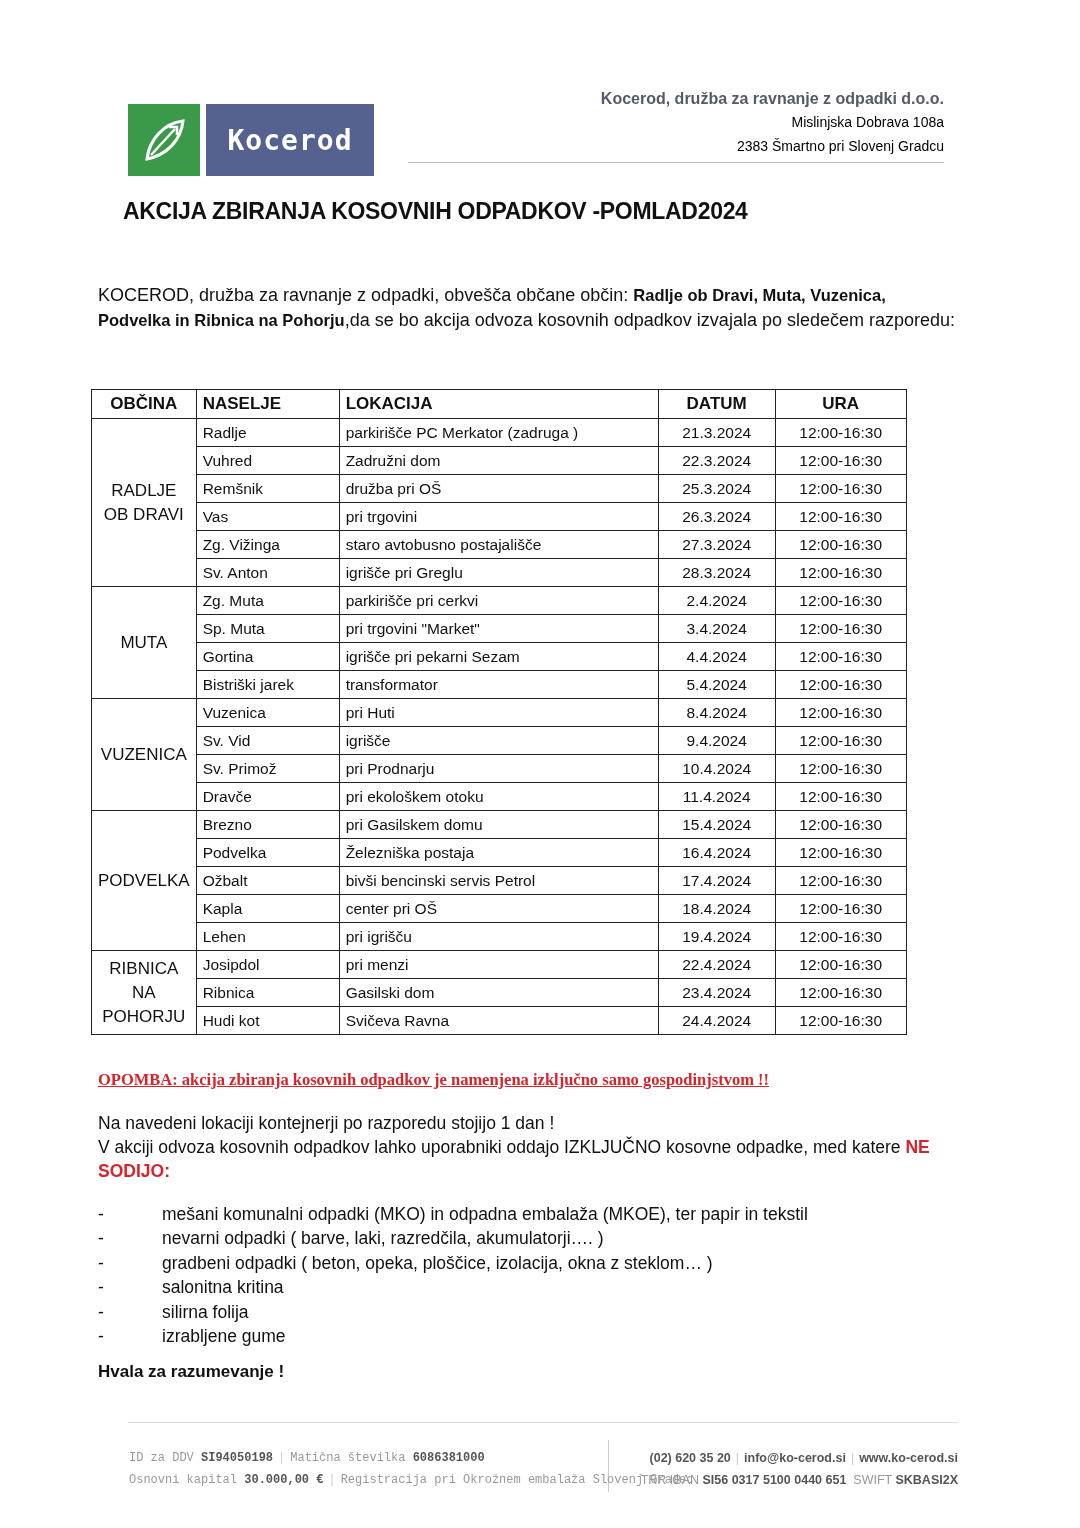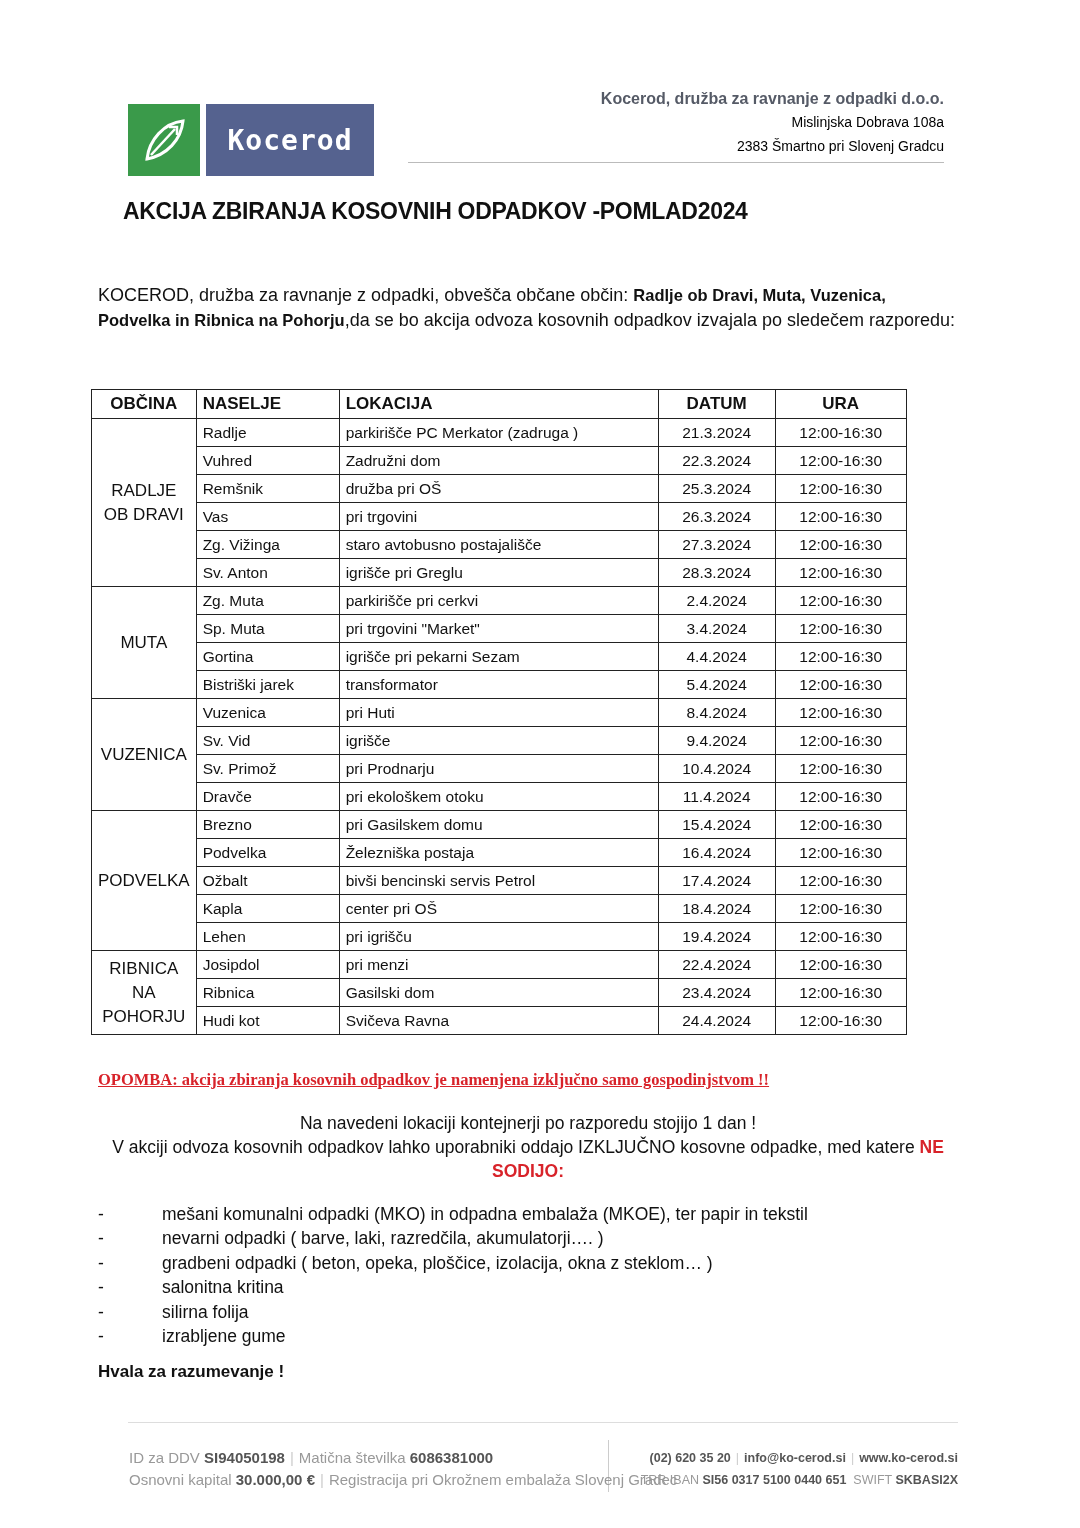--- a/index.html
+++ b/index.html
@@ -25,32 +25,32 @@
   table.sched th.c, table.sched td.c { text-align: center; }
   .col-obc { width: 88px; }
   .col-nas { width: 130px; }
   .col-lok { width: 306px; }
   .col-dat { width: 104px; }
   .col-ura { width: 118px; }
   td.obcina { text-align: center; font-size: 17px; line-height: 24px; }
 
   .note { position: absolute; left: 98px; top: 1070px; font-size: 16.5px; font-weight: bold; color: #d8232a; text-decoration: underline; font-family: Liberation Serif, serif; }
 
-  .para { position: absolute; left: 98px; top: 1111px; width: 860px; font-size: 17.5px; line-height: 24px; text-align: center; }
+  .para { position: absolute; left: 98px; top: 1111px; width: 860px; font-size: 17.5px; line-height: 24px; }
   .red { color: #d8232a; font-weight: bold; }
 
   .list { position: absolute; left: 98px; top: 1202px; font-size: 17.5px; }
   .list .li { display: flex; height: 24.5px; align-items: center; }
   .list .dash { width: 64px; }
 
   .thanks { position: absolute; left: 98px; top: 1362px; font-size: 17px; font-weight: bold; }
 
   .foot-rule { position: absolute; left: 128px; top: 1422px; width: 830px; height: 1px; background: #ddd; }
   .foot-sep { position: absolute; left: 608px; top: 1440px; width: 1px; height: 52px; background: #ccc; }
-  .foot-left { position: absolute; left: 129px; top: 1447px; font-size: 15px; color: #999; line-height: 22px; }
+  .foot-left { position: absolute; left: 129px; top: 1447px; font-size: 12px; color: #999; line-height: 22px; font-family: Liberation Mono, monospace; }
   .foot-right { position: absolute; right: 122px; top: 1447px; font-size: 12.5px; color: #999; line-height: 22px; text-align: right; }
   .foot-left b, .foot-right b { color: #555; }
   .pipe { color: #ccc; margin: 0 5px; }
 </style>
 </head>
 <body>
 
 <div class="logo">
   <div class="logo-leaf">
     <svg width="50" height="50" viewBox="0 0 50 50">

